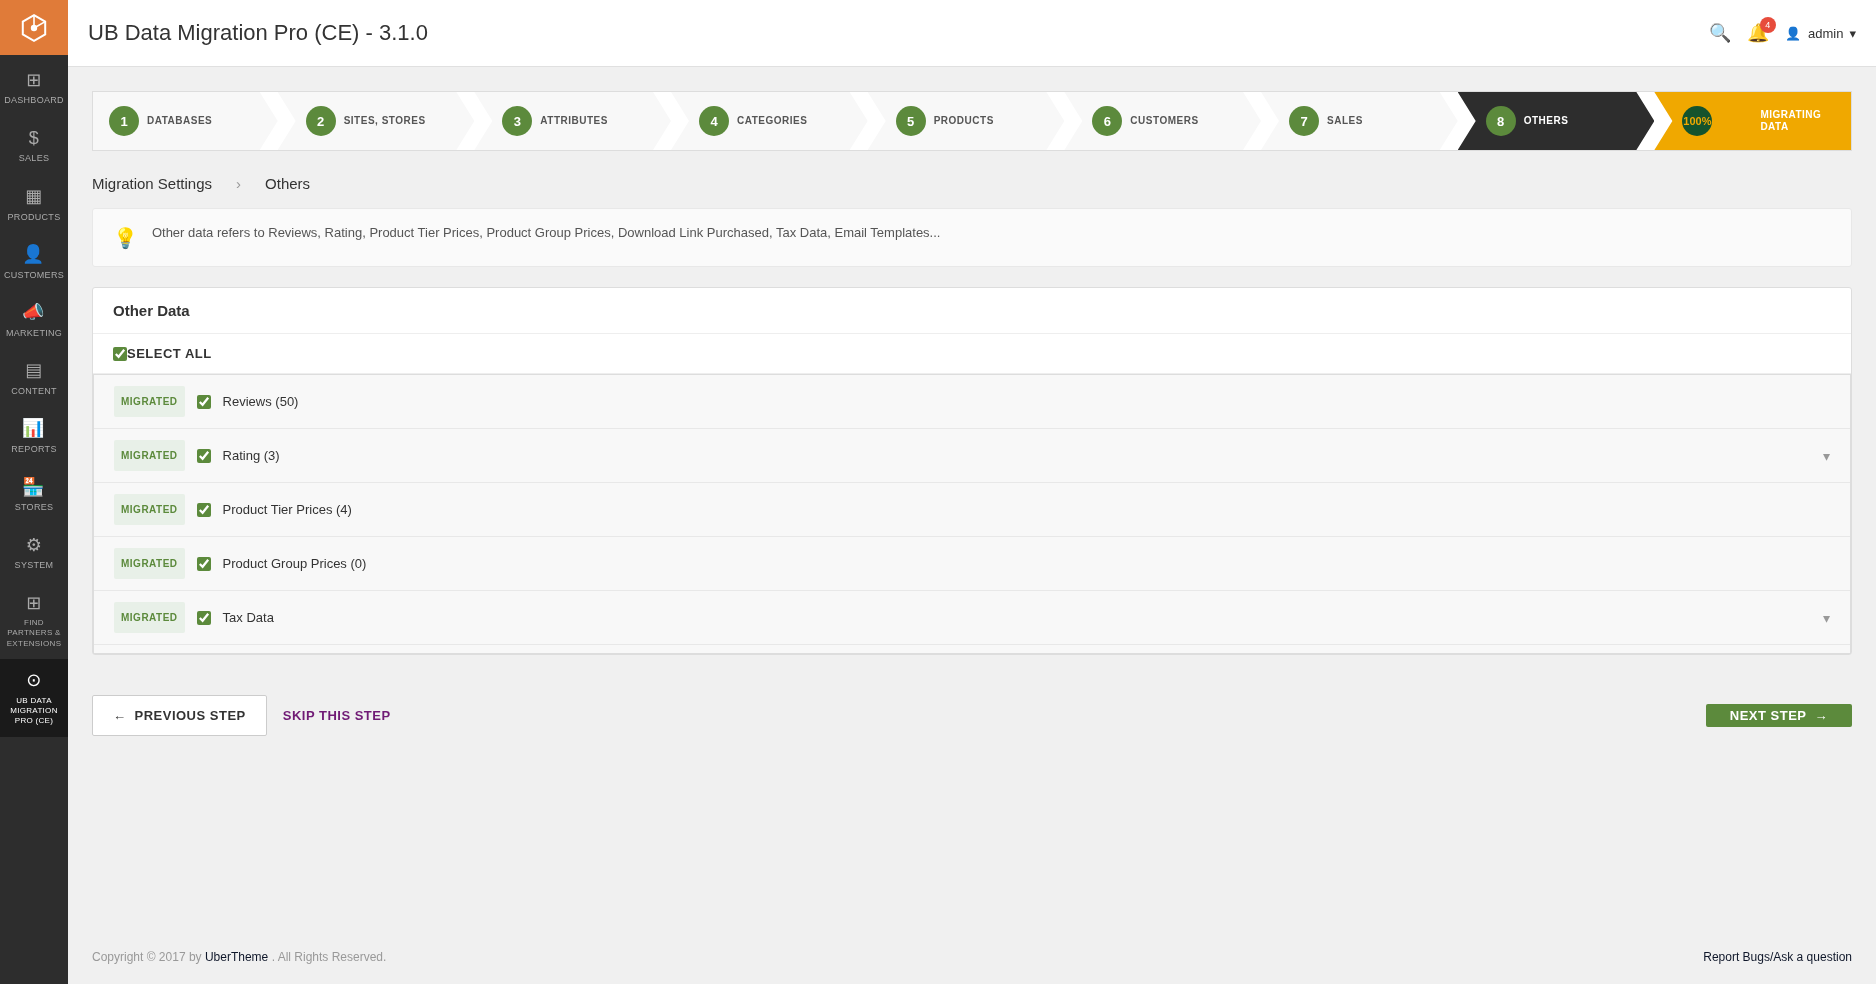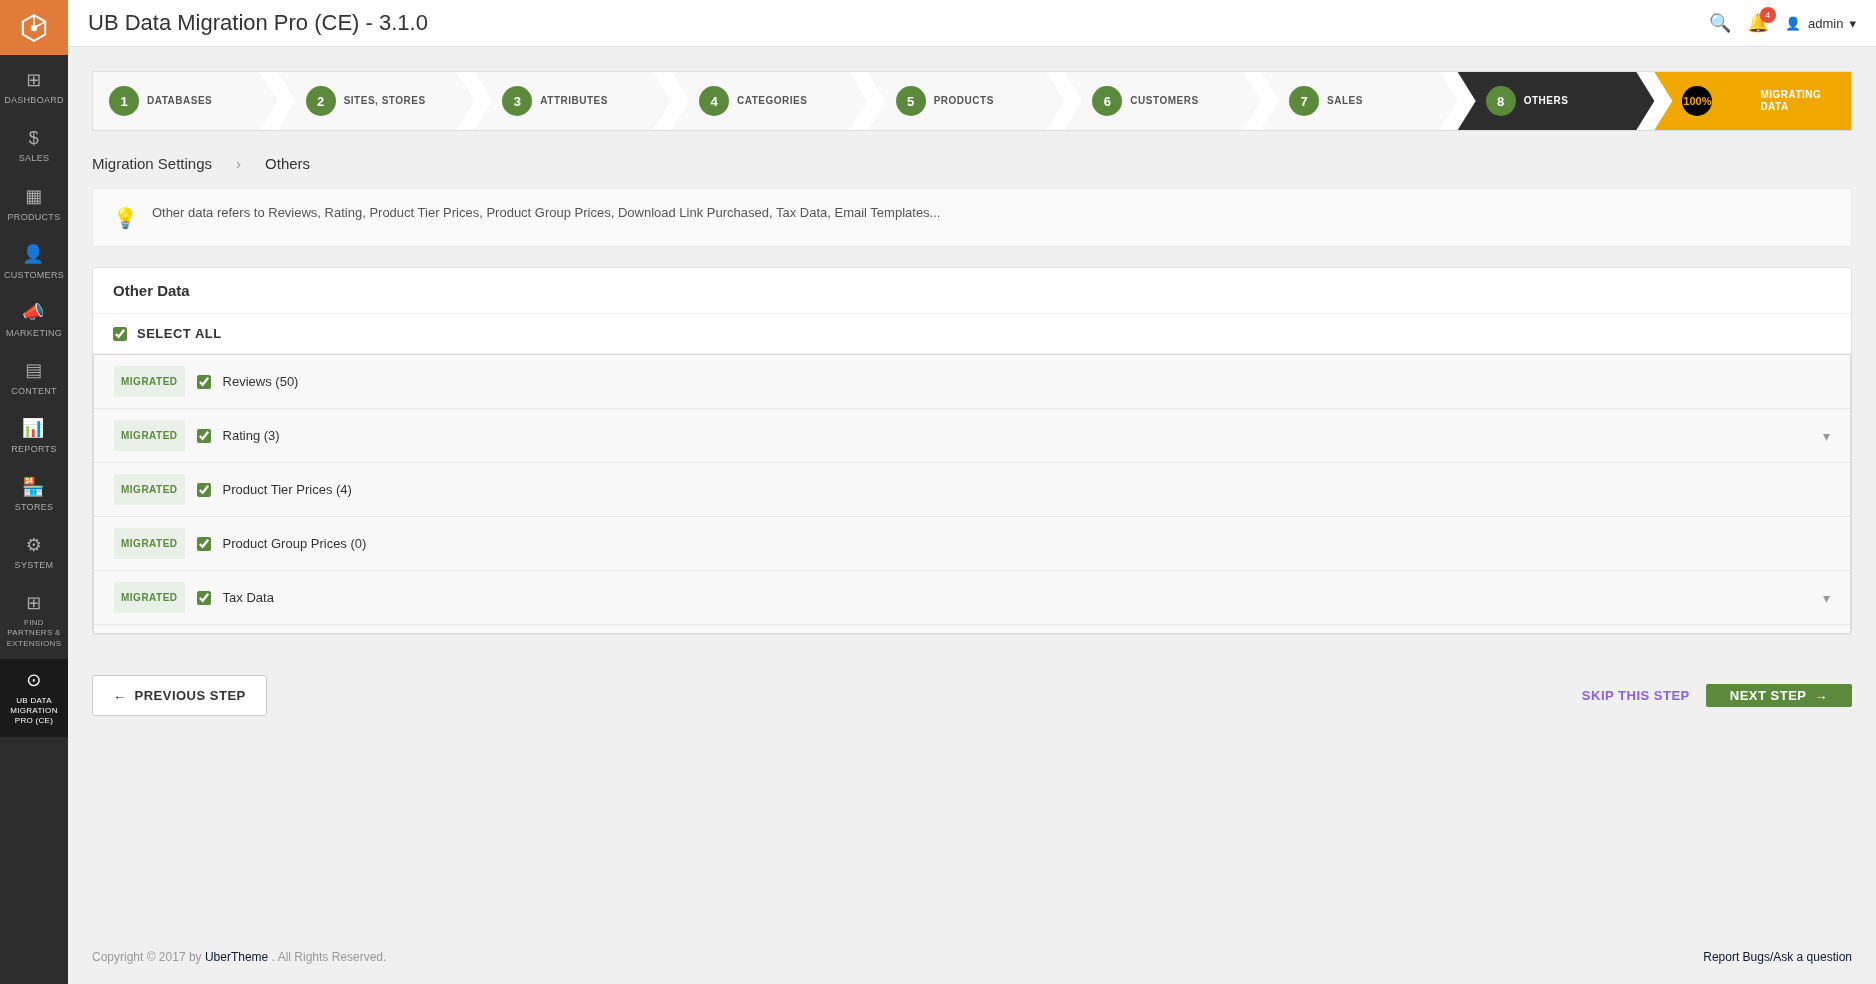--- a/index.html
+++ b/index.html
@@ -48,21 +48,21 @@
       flex: 1;
       display: flex;
       flex-direction: column;
       background: #f0f0f0;
       min-height: 100vh;
     }
 
     
     .topbar {
       background: #fff;
-      height: 47px;
+      height: 67px;
       display: flex;
       align-items: center;
       padding: 0 20px;
       border-bottom: 1px solid #e0e0e0;
     }
     .topbar-title {
       font-size: 22px;
       color: #333;
       font-weight: 300;
       flex: 1;
@@ -131,21 +131,21 @@
       display: flex;
       align-items: center;
       justify-content: center;
       font-size: 13px;
       font-weight: bold;
       flex-shrink: 0;
       margin-right: 8px;
     }
     .step.active .step-circle { background: #5c8a3c; }
     .step.current-highlight .step-circle {
-      background: #000000;
+      background: #14532d;
       color: #f0a800;
       font-size: 11px;
       font-weight: bold;
     }
     .step-label {
       font-size: 10px;
       font-weight: 600;
       text-transform: uppercase;
       letter-spacing: 0.5px;
       color: #555;
@@ -195,21 +195,20 @@
       font-weight: 600;
       color: #333;
     }
     .card-body { padding: 0; }
 
     
     .select-all-row {
       padding: 12px 20px;
       display: flex;
       align-items: center;
-      gap: 10px;
       border-bottom: 1px solid #eee;
       font-size: 13px;
       font-weight: 600;
       color: #333;
       text-transform: uppercase;
       letter-spacing: 0.5px;
     }
 
     
     .data-rows {
@@ -265,26 +264,26 @@
       color: #333;
       font-size: 13px;
       font-weight: 600;
       text-transform: uppercase;
       letter-spacing: 0.5px;
       cursor: pointer;
       border-radius: 2px;
     }
     .btn-skip {
       flex: 1;
-      text-align: right;
+      text-align: left;
       font-size: 13px;
       font-weight: 600;
       text-transform: uppercase;
       letter-spacing: 0.5px;
-      color: #8b5cf6;
+      color: #701a75;
       cursor: pointer;
     }
     .btn-next {
       display: flex;
       align-items: center;
       gap: 8px;
       padding: 4px 24px;
       background: #5c8a3c;
       color: #fff;
       font-size: 13px;

